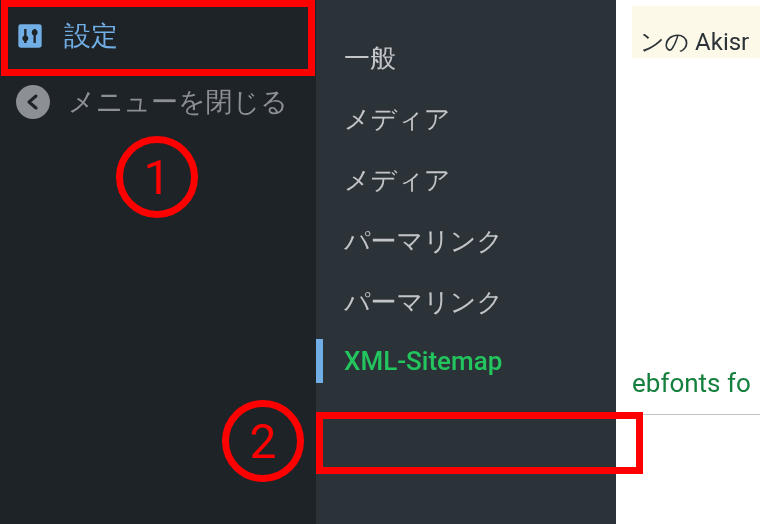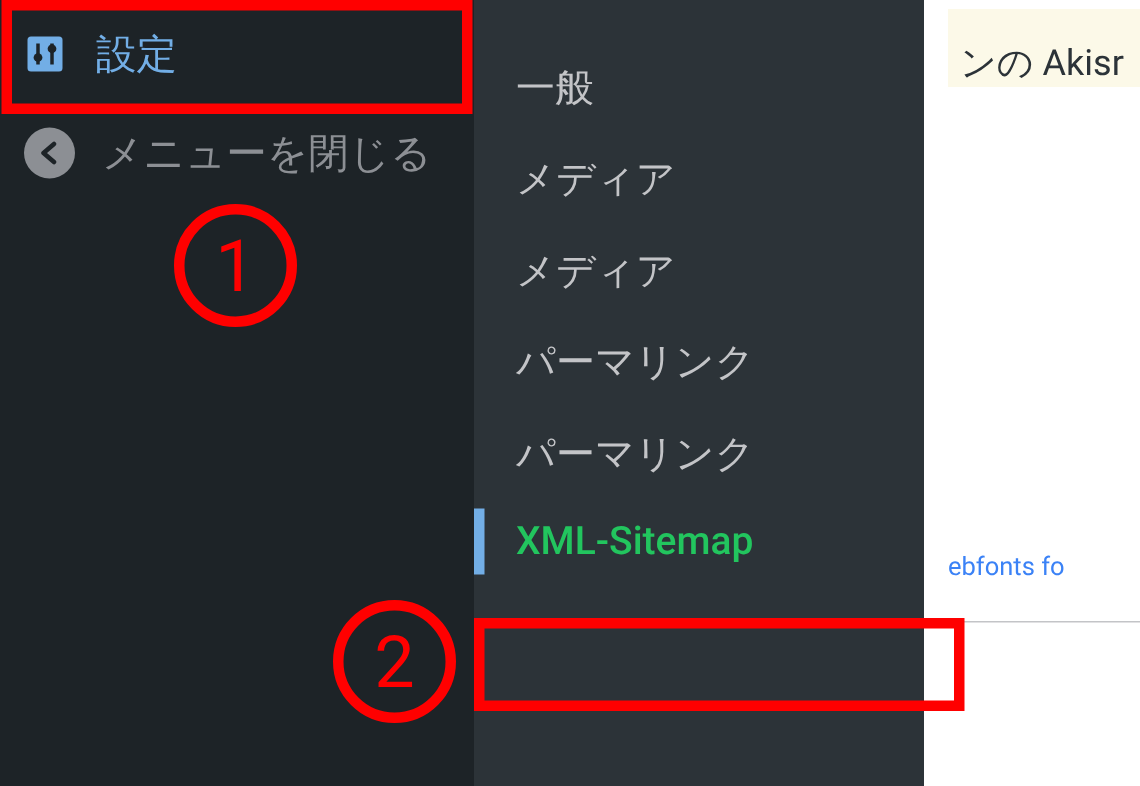--- a/index.html
+++ b/index.html
@@ -101,22 +101,22 @@
       display: flex;
       align-items: flex-end;
       padding: 0 8px;
       color: #2c3338;
       font-size: 24px;
     }
     .content-text1 {
       position: absolute;
       left: 632px;
       top: 368px;
-      font-size: 17px;
-      color: #3b82f6;
+      font-size: 26px;
+      color: #15803d;
     }
     .content-divider {
       position: absolute;
       left: 632px;
       top: 414px;
       width: 128px;
       height: 1px;
       background: #c3c4c7;
     }
     .annotation-box1 {

